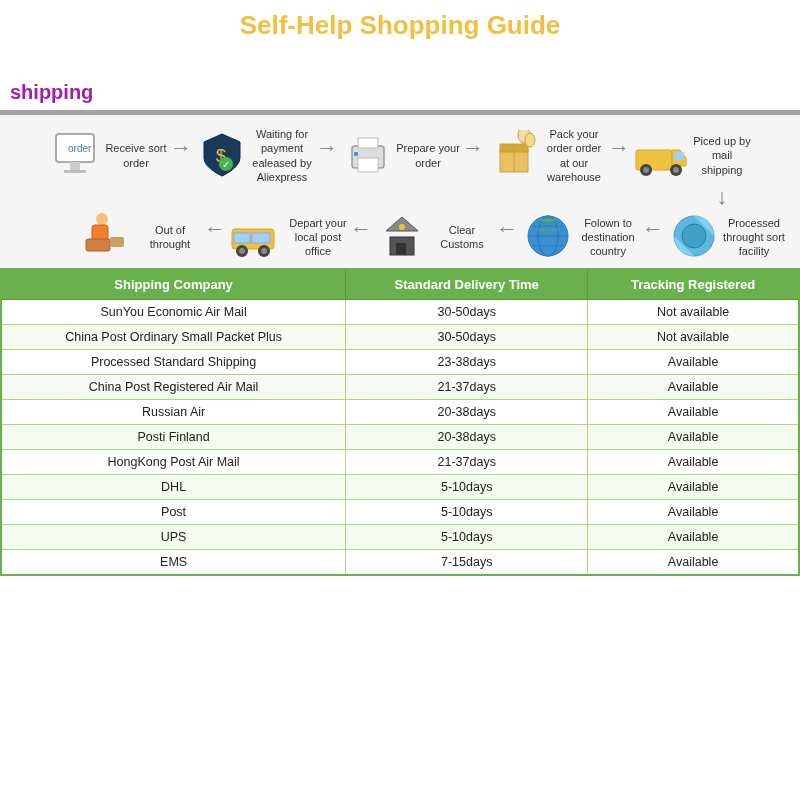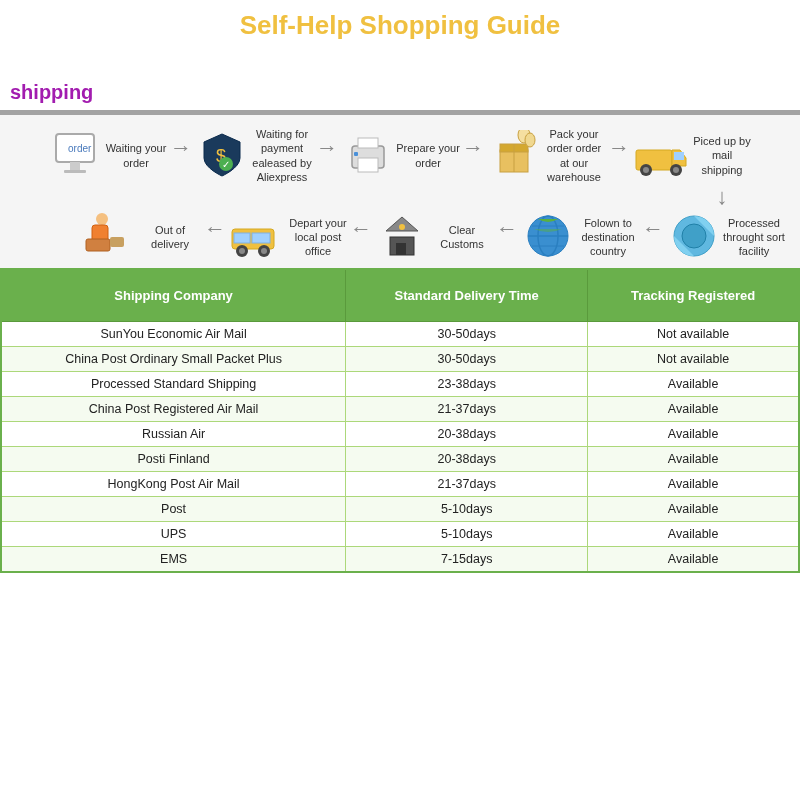--- a/index.html
+++ b/index.html
@@ -78,21 +78,21 @@
       width: 100%;
       border-collapse: collapse;
       border: 2px solid #6ab04c;
     }
 
     .shipping-table th {
       background: #6ab04c;
       color: #fff;
       font-weight: bold;
       text-align: center;
-      padding: 18px 4px;
+      padding: 7px 4px;
       border: 1px solid #5a9a3c;
       font-size: 13px;
     }
 
     .shipping-table td {
       border: 1px solid #acd87a;
       padding: 5px 0;
       text-align: center;
       font-size: 12.5px;
       color: #222;
@@ -155,21 +155,21 @@
     <div class="row1">
       <div class="process-step">
         <div class="step-img">
           <svg width="56" height="50" viewBox="0 0 56 50">
             <rect x="8" y="4" width="38" height="28" rx="3" fill="white" stroke="#aaa" stroke-width="2"></rect>
             <rect x="22" y="32" width="10" height="8" fill="#ccc"></rect>
             <rect x="16" y="40" width="22" height="3" rx="1" fill="#bbb"></rect>
             <text x="20" y="22" font-size="10" fill="#4a7abc" font-family="Arial">order</text>
           </svg>
         </div>
-        <div class="process-label">Waiting your order</div>
+        <div class="process-label">Receive sort order</div>
       </div>
 
       <div class="arrow-right">→</div>
 
       <div class="process-step">
         <div class="step-img">
           <svg width="56" height="50" viewBox="0 0 56 50">
             <path d="M28 4 L46 12 L46 28 C46 38 28 46 28 46 C28 46 10 38 10 28 L10 12 Z" fill="#1a3a5c" stroke="#0a2a4c" stroke-width="1"></path>
             <text x="22" y="32" font-size="18" fill="#f0c040" font-family="Arial">$</text>
             <circle cx="32" cy="34" r="7" fill="#4caf50"></circle>
@@ -234,21 +234,21 @@
 
       <div class="process-step">
         <div class="step-img">
           <svg width="56" height="50" viewBox="0 0 56 50">
             <circle cx="20" cy="8" r="6" fill="#f5c080"></circle>
             <rect x="10" y="14" width="16" height="18" rx="3" fill="#f08030" stroke="#d06010"></rect>
             <rect x="4" y="28" width="24" height="12" rx="2" fill="#d08040" stroke="#b06020"></rect>
             <rect x="28" y="26" width="14" height="10" rx="2" fill="#c8a060"></rect>
           </svg>
         </div>
-        <div class="process-label">Out of delivery</div>
+        <div class="process-label">Out of throught</div>
       </div>
 
       <div class="arrow-left">←</div>
 
       <div class="process-step">
         <div class="step-img">
           <svg width="60" height="50" viewBox="0 0 60 50">
             <rect x="4" y="18" width="42" height="20" rx="3" fill="#f0c040" stroke="#d4a820"></rect>
             <rect x="6" y="22" width="16" height="10" fill="#a0d0ff" stroke="#80b0df"></rect>
             <rect x="24" y="22" width="18" height="10" fill="#a0d0ff" stroke="#80b0df"></rect>
@@ -346,20 +346,25 @@
           <td>Posti Finland</td>
           <td>20-38days</td>
           <td>Available</td>
         </tr>
         <tr>
           <td>HongKong Post Air Mail</td>
           <td>21-37days</td>
           <td>Available</td>
         </tr>
         <tr>
+          <td>DHL</td>
+          <td>5-10days</td>
+          <td>Available</td>
+        </tr>
+        <tr>
           <td>Post</td>
           <td>5-10days</td>
           <td>Available</td>
         </tr>
         <tr>
           <td>UPS</td>
           <td>5-10days</td>
           <td>Available</td>
         </tr>
         <tr>

